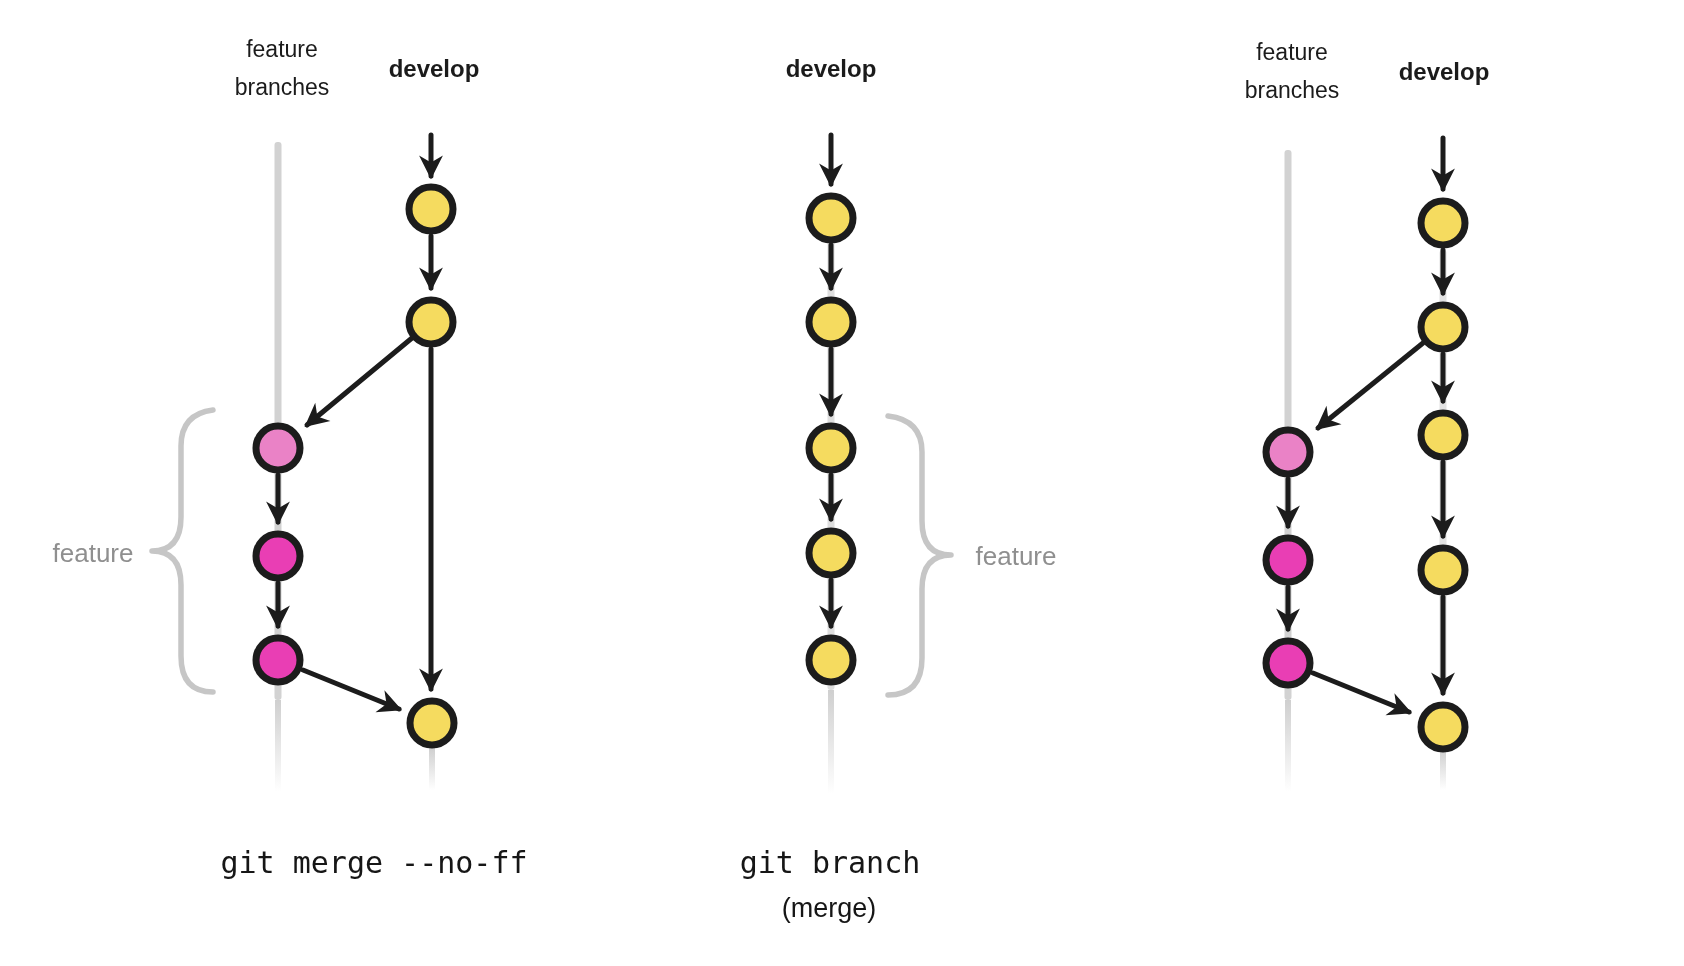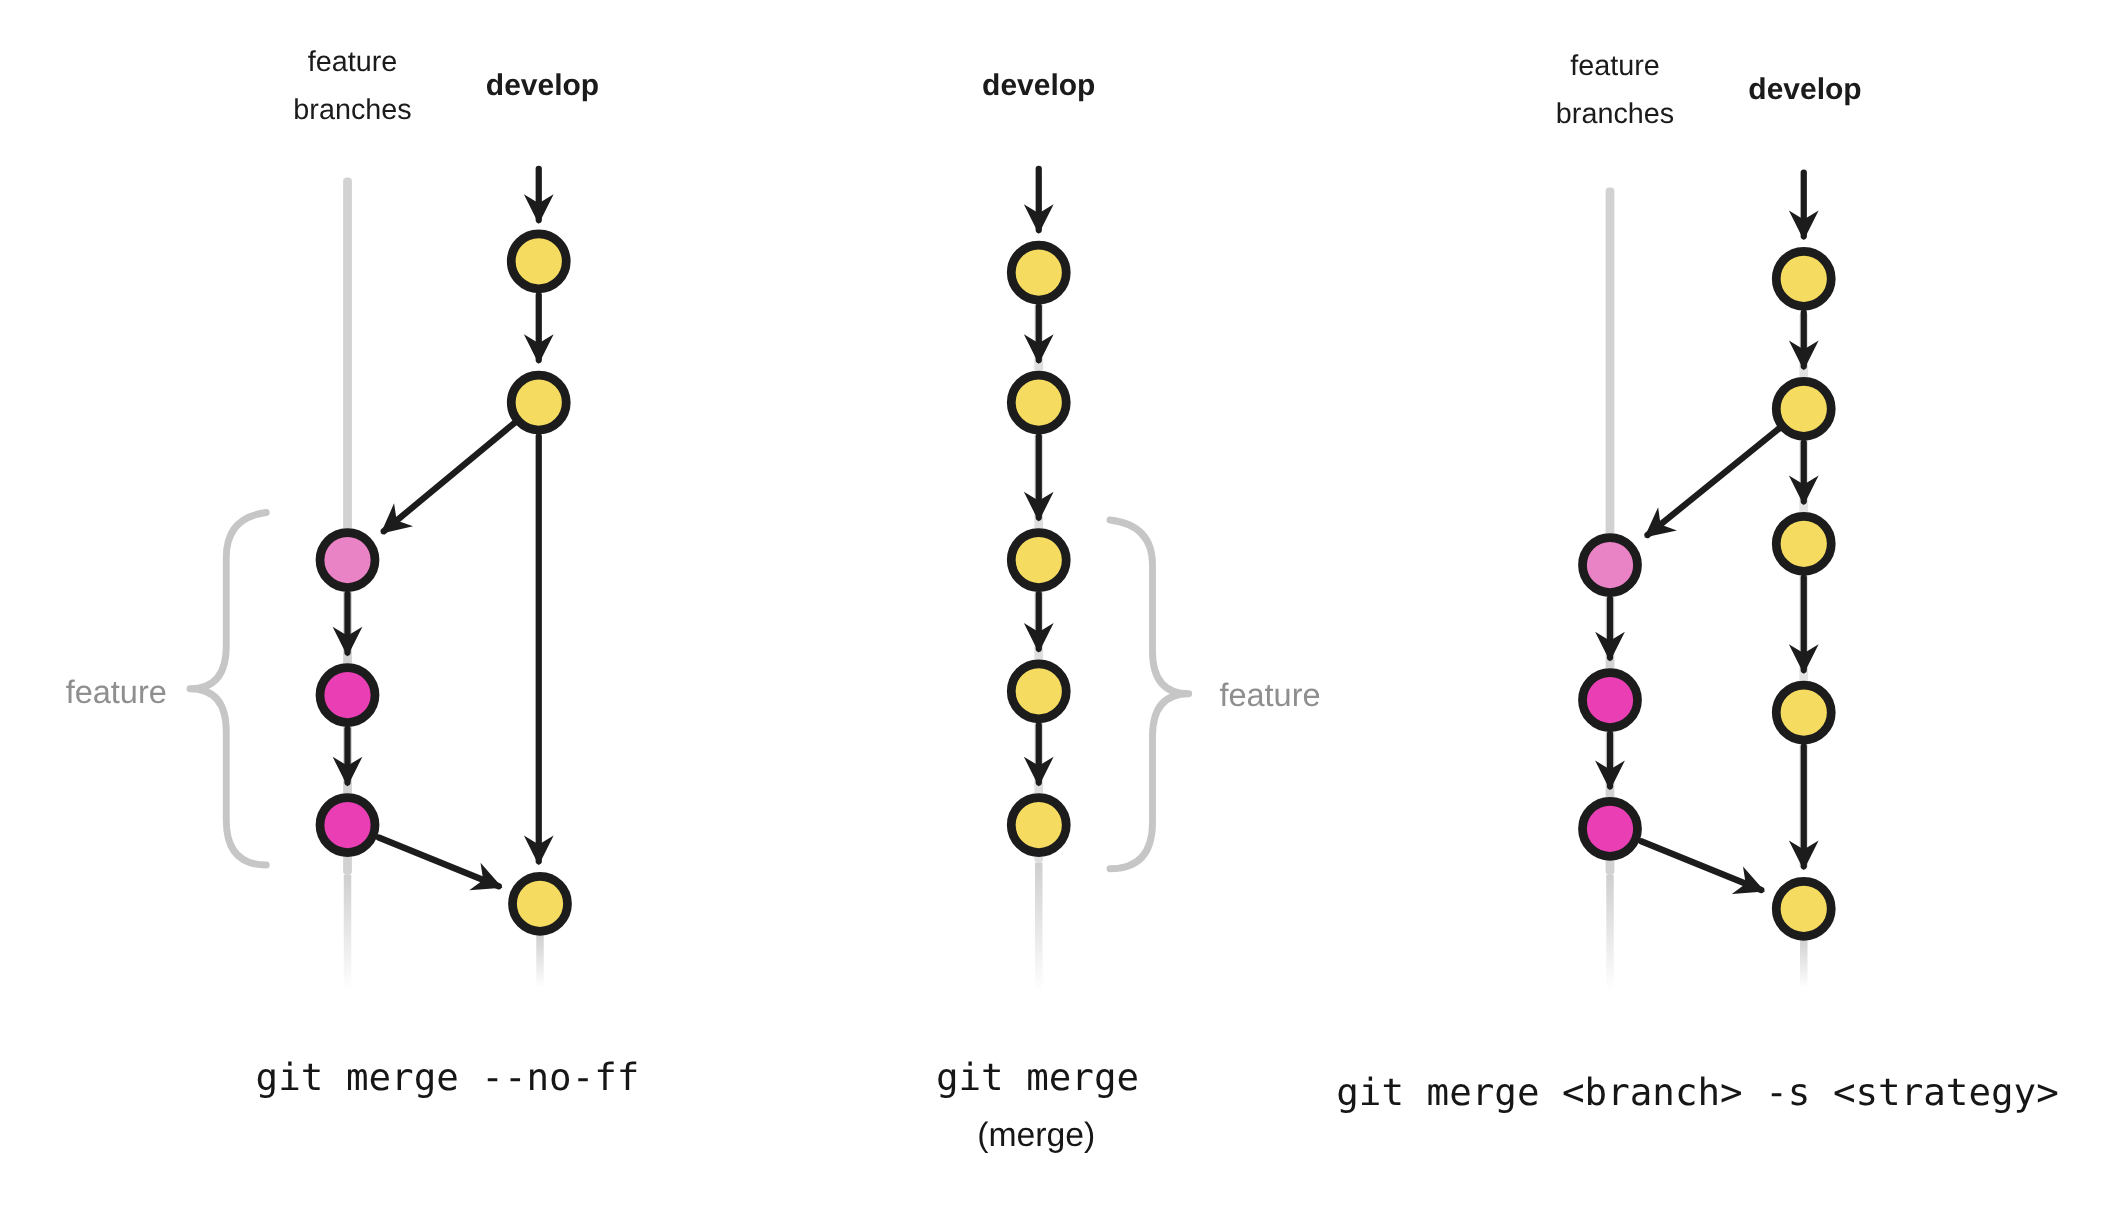--- a/index.html
+++ b/index.html
@@ -123,27 +123,26 @@
         <circle cx="1288" cy="663" r="22" fill="#e93eb4" stroke="#1c1c1c" stroke-width="7"></circle>
       </g>
   </svg>
 
   <div class="lbl" style="left:282px;top:30px">
     <div>feature</div>
     <div>branches</div>
   </div>
   <div class="lbl bold" style="left:434px;top:50px">develop</div>
   <div class="lbl gray" style="left:93px;top:538px">feature</div>
-  <div class="caption" style="left:358px;top:846px">git merge --no-ff</div>
+  <div class="caption" style="left:374px;top:846px">git merge --no-ff</div>
 
   <div class="lbl bold" style="left:831px;top:50px">develop</div>
   <div class="lbl gray" style="left:1016px;top:541px">feature</div>
-  <div class="caption" style="left:830px;top:846px">git merge</div>
+  <div class="caption" style="left:830px;top:846px">git branch</div>
   <div class="subcaption" style="left:829px;top:893px">(merge)</div>
 
   <div class="lbl" style="left:1292px;top:33px">
     <div>feature</div>
     <div>branches</div>
   </div>
   <div class="lbl bold" style="left:1444px;top:53px">develop</div>
-  <div class="caption" style="left:1358px;top:858px">git merge &lt;branch&gt; -s &lt;strategy&gt;</div>
 
 </div>
 
 </body></html>

